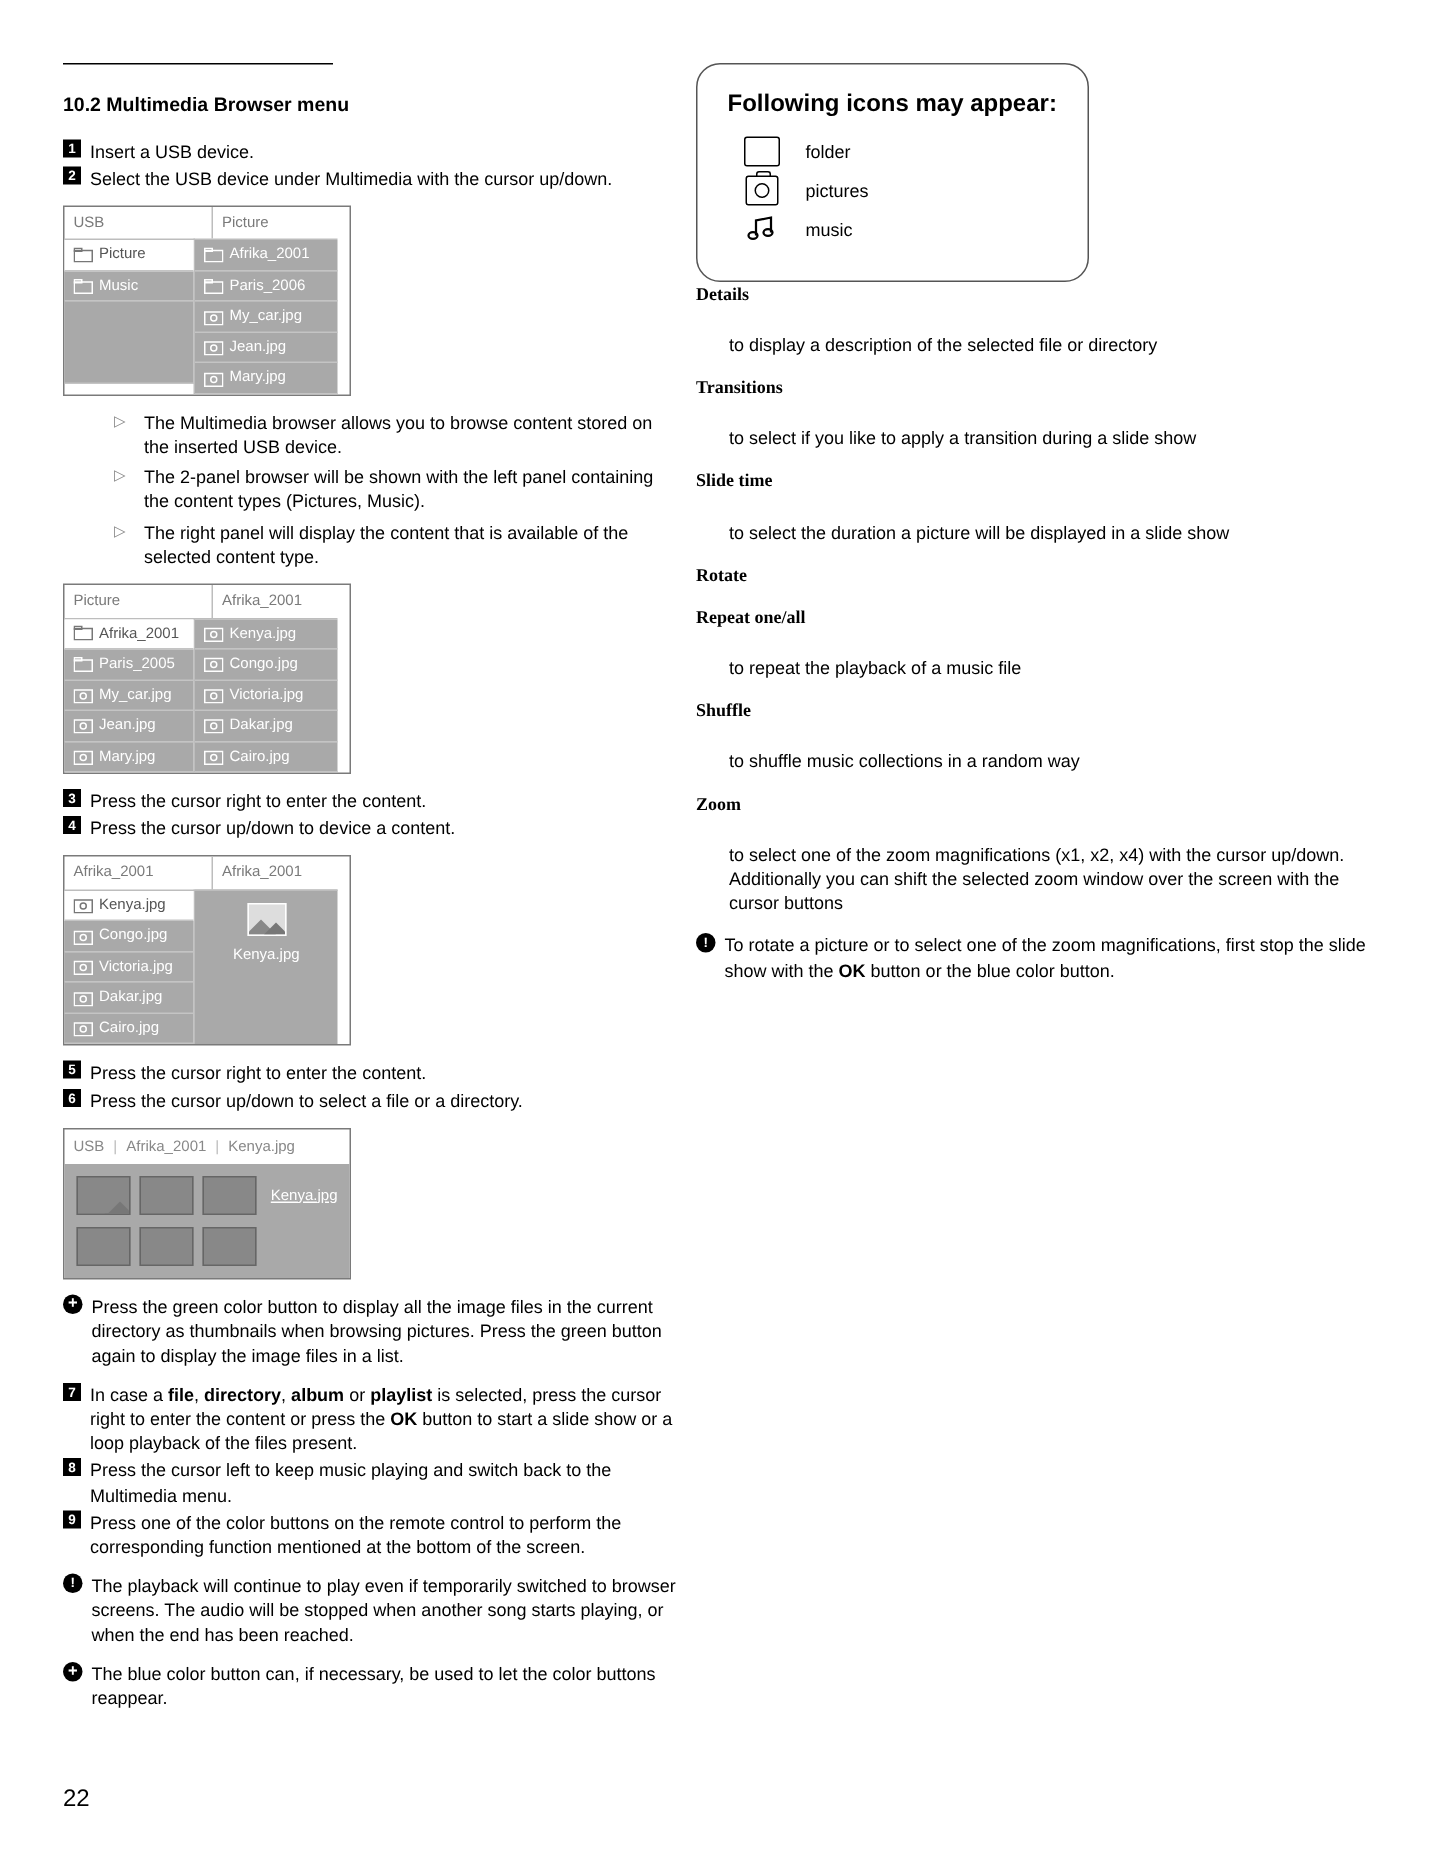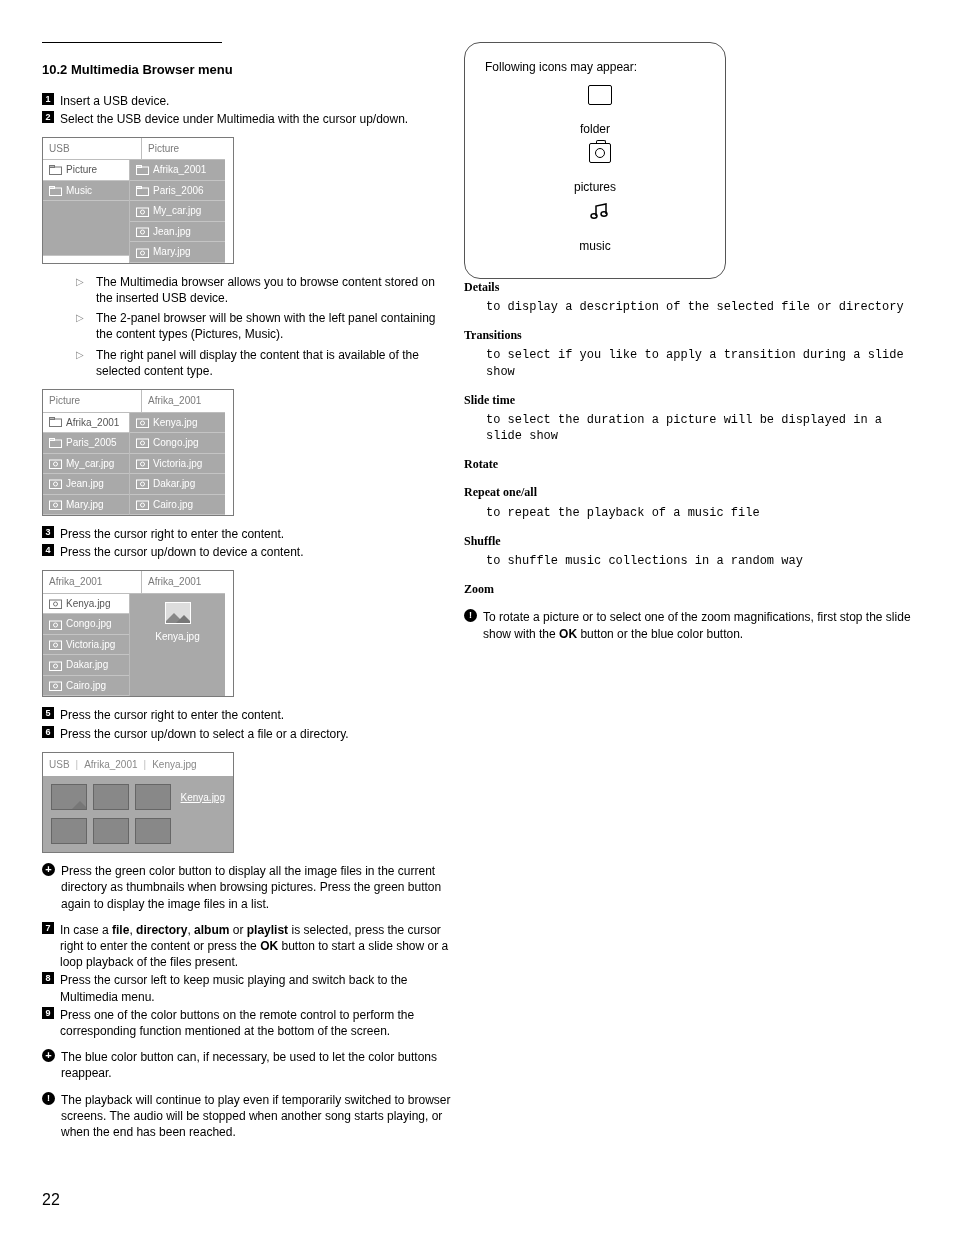--- a/index.html
+++ b/index.html
@@ -60,28 +60,28 @@
   .noteicon { display:inline-block; width:13px; height:13px; border-radius:50%; background:#000; color:#fff; font-weight:bold; font-size:9px; text-align:center; line-height:13px; margin-right:6px; flex-shrink:0;}
   .noteicon.plus::before { content:"+"; font-size:11px; line-height:12px;}
   .noteicon.bang::before { content:"!"; }
   .note { display:flex; margin:10px 0; }
   .note .txt { flex:1; }
 
   .iconbox {
     border:1px solid #555; border-radius:16px; padding:16px 20px 18px; margin-top:0;
     width: 220px;
   }
-  .iconbox .title { font-weight:normal; font-size:12px; margin-bottom:10px;}
-  .iconbox .irow { display:flex; align-items:center; gap:16px; margin:6px 0;flex-direction:column;}
+  .iconbox .title { font-weight:bold; font-size:16px; margin-bottom:10px;}
+  .iconbox .irow { display:flex; align-items:center; gap:16px; margin:6px 0;}
   .iconbox .irow .ic { width:26px; display:flex; justify-content:center; margin-left:10px;}
 
   .fnhdr { font-weight:bold; font-size:12px; margin:26px 0 14px 0;}
   .fitem { margin-bottom:12px; }
   .fitem .ft { font-weight:bold; font-size:12px;font-family:Liberation Serif, serif;}
-  .fitem .fd { margin-left:22px; margin-top:4px;font-family:Liberation Mono, monospace;}
+  .fitem .fd { margin-left:22px; margin-top:18px;}
   
   .pagenum { position:absolute; bottom:24px; left:42px; font-size:16px;}
 
   .folder-ic { width:13px; height:10px; }
   .pic-ic { width:13px; height:11px; }
   .bigfolder { width:22px; height:18px; border:1.5px solid #000; border-radius:2px;}
   .bigpic { width:20px; height:18px; border:1.5px solid #000; border-radius:2px; position:relative; display:flex; align-items:center; justify-content:center;}
   .bigpic::before { content:""; width:8px; height:8px; border:1.5px solid #000; border-radius:50%;}
   .bigpic::after { content:""; position:absolute; top:-4px; left:6px; width:8px; height:3px; border:1.5px solid #000; border-bottom:none; border-radius:2px 2px 0 0;}
   
@@ -375,27 +375,27 @@
     <div class="step">
         <span class="numbox">8</span>
         <span class="txt">Press the cursor left to keep music playing and switch back to the Multimedia menu.</span>
       </div>
     <div class="step">
         <span class="numbox">9</span>
         <span class="txt">Press one of the color buttons on the remote control to perform the corresponding function mentioned at the bottom of the screen.</span>
       </div>
 
     <div class="note">
+        <span class="noteicon bang"></span>
+        <span class="txt">The playback will continue to play even if temporarily switched to browser screens. The audio will be stopped when another song starts playing, or when the end has been reached.</span>
+      </div>
+
+    <div class="note">
         <span class="noteicon plus"></span>
         <span class="txt">The blue color button can, if necessary, be used to let the color buttons reappear.</span>
-      </div>
-
-    <div class="note">
-        <span class="noteicon bang"></span>
-        <span class="txt">The playback will continue to play even if temporarily switched to browser screens. The audio will be stopped when another song starts playing, or when the end has been reached.</span>
       </div>
   </div>
 
   <div class="rcol">
     <div class="iconbox">
       <div class="title">Following icons may appear:</div>
       <div class="irow">
           <span class="ic">
             <span class="bigfolder"></span>
           </span>
@@ -438,20 +438,22 @@
     <div class="fitem">
         <div class="ft">Repeat one/all</div>
         <div class="fd">to repeat the playback of a music file</div>
       </div>
     <div class="fitem">
         <div class="ft">Shuffle</div>
         <div class="fd">to shuffle music collections in a random way</div>
       </div>
     <div class="fitem">
         <div class="ft">Zoom</div>
+        <div class="fd" style="white-space:pre-line;">to select one of the zoom magnifications (x1, x2, x4) with the cursor up/down.
+Additionally you can shift the selected zoom window over the screen with the cursor buttons</div>
       </div>
 
     <div class="note">
         <span class="noteicon bang"></span>
         <span class="txt">
       <span>To rotate a picture or to select one of the zoom magnifications, first stop the slide show with the </span><b>OK</b><span> button or the blue color button.</span>
     </span>
       </div>
   </div>
 </div>

